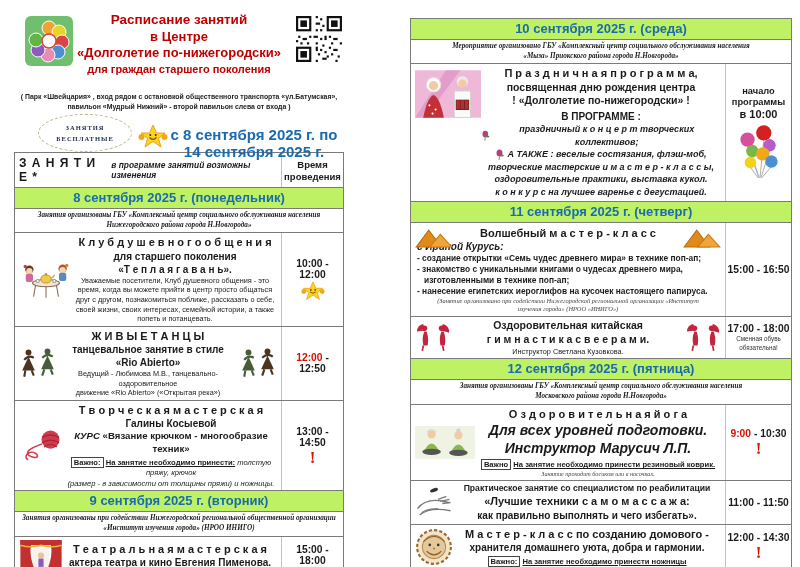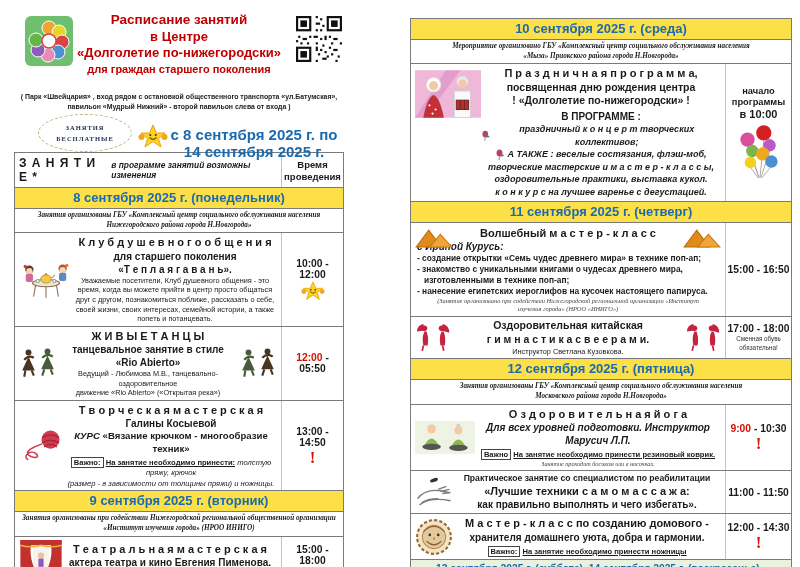--- a/index.html
+++ b/index.html
@@ -30,33 +30,33 @@
   .date-range{position:absolute;left:150px;right:0;top:118px;text-align:center;
         color:#1a6ab0;font-weight:700;font-size:15px;}
 
   
   .tbl{border:1.2px solid #7a7a7a;background:#fff;}
   .tbl > div{border-top:1px solid #7a7a7a;box-sizing:border-box;}
   .tbl > div:first-child{border-top:none;}
   .row{display:grid;}
   .left-page .row{grid-template-columns:1fr 62px;}
   .right-page .row{grid-template-columns:1fr 66px;}
-  .daterow{background:#fde047;color:#1a6ab0;font-weight:700;text-align:center;
+  .daterow{background:#bef264;color:#1a6ab0;font-weight:700;text-align:center;
         font-size:13px;padding:2px 0 3px;}
   .orgrow{font-family:"Liberation Serif",serif;font-style:italic;font-weight:700;
         font-size:7.2px;line-height:1.35;text-align:center;padding:2px 2px;}
   .content{display:flex;align-items:center;padding:2px 4px;position:relative;box-sizing:border-box;}
   .txt{flex:1;text-align:center;}
   .timecell{border-left:1px solid #c4b5fd;display:flex;flex-direction:column;
         align-items:center;justify-content:center;gap:1px;font-weight:700;
         font-size:10.3px;text-align:center;padding:2px 1px;box-sizing:border-box;}
   .bigtitle{font-weight:700;font-size:11px;line-height:1.3;}
   .subtitle{font-weight:700;font-size:10px;line-height:1.3;}
   .desc{font-size:7.3px;line-height:1.32;}
-  .small-it{font-style:italic;font-weight:700;font-size:10px;line-height:1.3;}
+  .small-it{font-style:italic;font-weight:700;font-size:14px;line-height:1.3;}
   .imp-line{font-size:7.6px;margin-top:2px;}
   .imp-label{display:inline-block;border:1px solid #444;padding:0 2px;font-weight:700;}
   .imp-under{text-decoration:underline;font-weight:700;}
   .imp-it{font-style:italic;}
   .red{color:#d80f00;}
   .excl{color:#d81400;font-weight:700;font-size:17px;font-family:"Liberation Serif",serif;line-height:1;}
   .tiny-note{font-weight:400;font-size:6.3px;line-height:1.25;color:#333;}
   .icon-side{flex:none;}
   .fineprint{font-family:"Liberation Serif",serif;font-style:italic;font-size:6.4px;
         line-height:1.3;color:#444;}
@@ -242,21 +242,21 @@
           <line x1="6" y1="22" x2="5" y2="28" stroke="#475c38" stroke-width="2"></line>
           <line x1="12" y1="22" x2="14" y2="27" stroke="#475c38" stroke-width="2"></line>
           <circle cx="27" cy="4" r="2.8" fill="#4a3420"></circle>
           <path d="M22,10 Q27,5 32,9" stroke="#4a3420" stroke-width="2" fill="none"></path>
           <polygon points="21,21 33,21 27,8" fill="#4a3420"></polygon>
           <line x1="24" y1="21" x2="22" y2="27" stroke="#4a3420" stroke-width="2"></line>
           <line x1="30" y1="21" x2="32" y2="26" stroke="#4a3420" stroke-width="2"></line>
         </svg>
       </div>
       <div class="timecell">
-        <span><span class="red">12:00</span><span> - 05:50</span></span>
+        <span><span class="red">12:00</span><span> - 12:50</span></span>
       </div>
     </div>
 
     <div class="row" style="min-height:76px;">
       <div class="content">
         <svg class="icon-side" width="46" height="34" viewBox="0 0 42 32">
           <circle cx="29" cy="10" r="8.5" fill="#d23b4e"></circle>
           <path d="M21,8 Q29,3 37,8 M21,13 Q29,8 37,13 M23,17 Q29,12 35,17" stroke="#a02535" fill="none" stroke-width="1.2"></path>
           <path d="M21,14 C10,18 4,22 9,25 C14,28 20,27 15,23 C10,19 2,26 8,29" stroke="#d23b4e" fill="none" stroke-width="1.4"></path>
         </svg>

